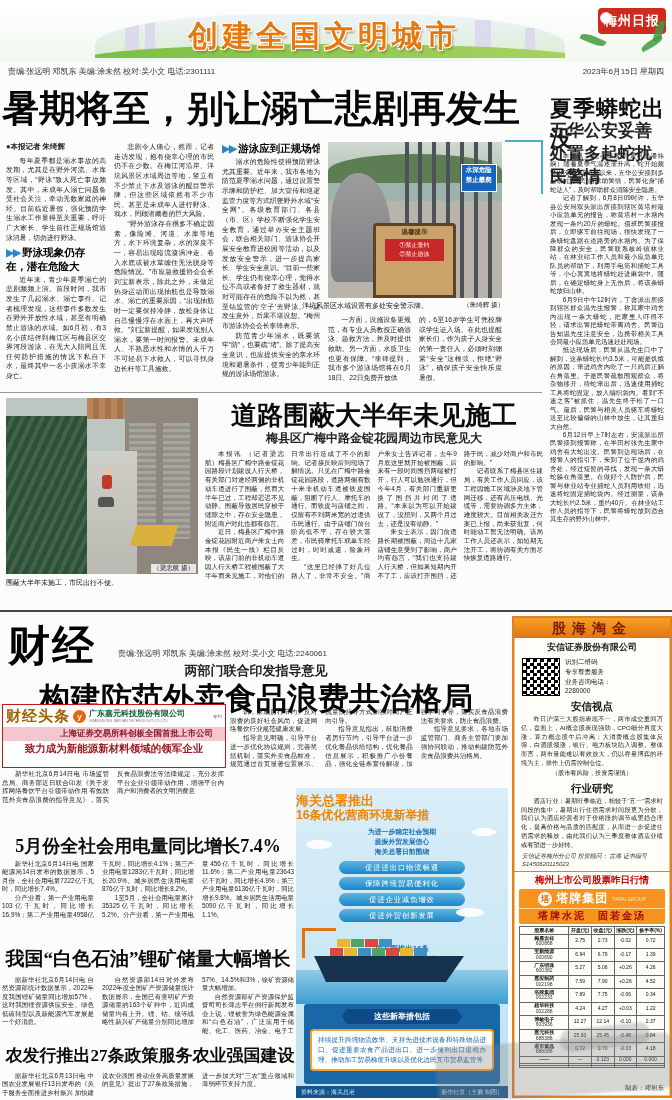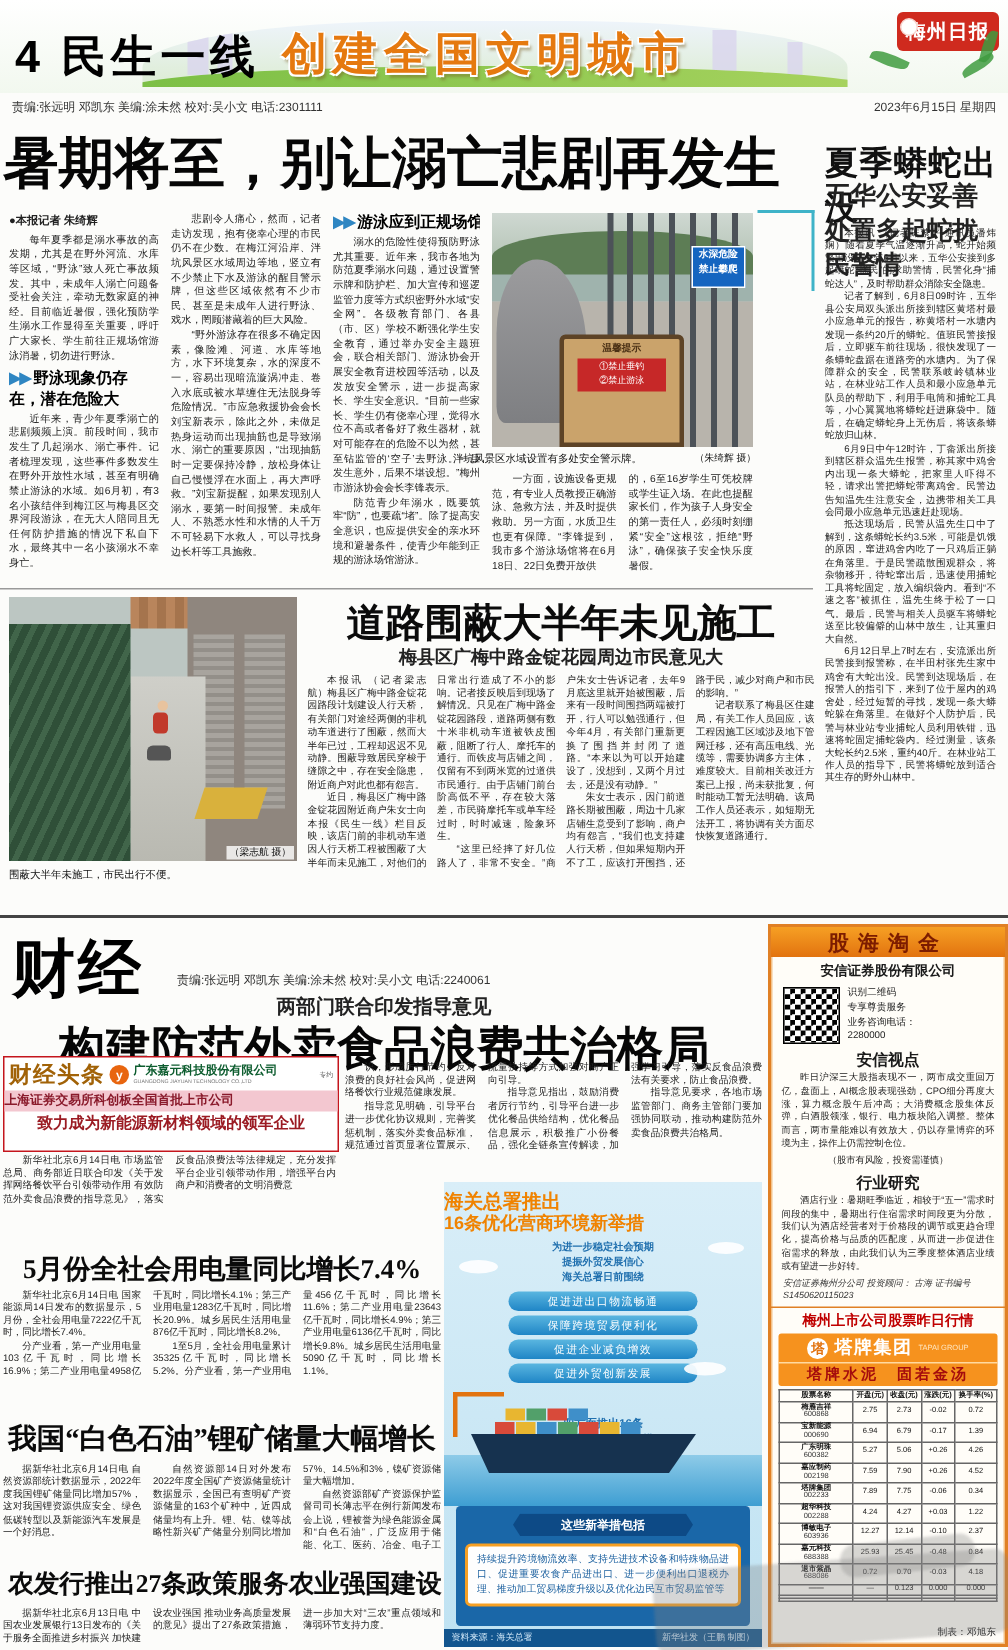--- a/index.html
+++ b/index.html
@@ -70,21 +70,21 @@
   .h-sub{position:absolute;text-align:center;font-family:"Liberation Serif",serif;font-weight:900;color:#0b0b0b;}
   
   .fhbox{left:2px;top:704px;width:222px;height:62px;border:1.5px solid #c4151c;background:#fff;}
   .fh-row1{display:flex;align-items:center;gap:3px;padding:2px 3px 0;}
   .fh-title{font-size:15px;font-weight:900;color:#a16207;font-family:"Liberation Serif",serif;letter-spacing:1px;}
   .fh-logo{width:13px;height:13px;border-radius:50%;background:#e8650f;color:#fff;font-size:8px;font-weight:900;
            text-align:center;line-height:13px;}
   .fh-comp{font-size:8px;font-weight:700;color:#0c5c2e;line-height:1.1;}
   .fh-en{font-size:3.5px;color:#777;}
   .fh-tag{font-size:4.5px;color:#555;margin-left:auto;}
-  .fh-pink{margin-top:1px;background:#f3c7d0;color:#8a1a2b;font-weight:700;font-size:8.5px;text-align:left;padding:1px 0;}
+  .fh-pink{margin-top:1px;background:#f3c7d0;color:#8a1a2b;font-weight:700;font-size:8.5px;text-align:right;padding:1px 12px;}
   .fh-bold{font-size:10.5px;font-weight:900;color:#9b1b23;text-align:center;margin-top:1px;}
   
   .stockbox{left:512px;top:616px;width:156px;height:478px;border:2px solid #e08025;background:#fffdf8;
             box-shadow:inset 0 0 0 1px #f3c289;}
   .sb-head{height:20px;background:linear-gradient(#f6a024,#e2730f);color:#7c1c00;font-size:14px;font-weight:900;
            letter-spacing:6px;text-align:center;line-height:20px;}
   .sb-comp{font-size:9px;font-weight:900;text-align:center;margin-top:3px;}
   .qr-row{display:flex;gap:5px;padding:3px 8px 0;align-items:center;}
   .qr{width:36px;height:36px;background:conic-gradient(#000 25%,#fff 0 50%,#000 0 75%,#fff 0);
       background-size:7px 7px;border:1px solid #000;flex:none;}
@@ -142,21 +142,20 @@
 
   <div class="abs banner">
     <div class="abs sky-band">
       <div class="bld" style="left:30px;width:14px;height:26px"></div>
       <div class="bld" style="left:50px;width:10px;height:34px"></div>
       <div class="bld" style="left:300px;width:12px;height:24px"></div>
       <div class="bld" style="left:380px;width:16px;height:30px"></div>
       <div class="bld" style="left:430px;width:10px;height:22px"></div>
       <div class="grass"></div>
     </div>
-    <div class="abs sec-label">4 民生一线</div>
     <div class="abs slogan">创建全国文明城市</div>
     <div class="abs masthead">梅州日报</div>
     <div class="abs mh-dot"></div>
     <div class="leaf" style="left:580px;top:36px;width:26px;height:8px;transform:rotate(24deg)"></div>
     <div class="leaf" style="left:640px;top:40px;width:24px;height:7px;transform:rotate(-28deg)"></div>
     <div class="leaf" style="left:655px;top:20px;width:8px;height:22px;transform:rotate(14deg)"></div>
   </div>
   <div class="abs infobar">
     <span>责编:张远明  邓凯东    美编:涂未然    校对:吴小文    电话:2301111</span>
     <span>2023年6月15日  星期四</span>

